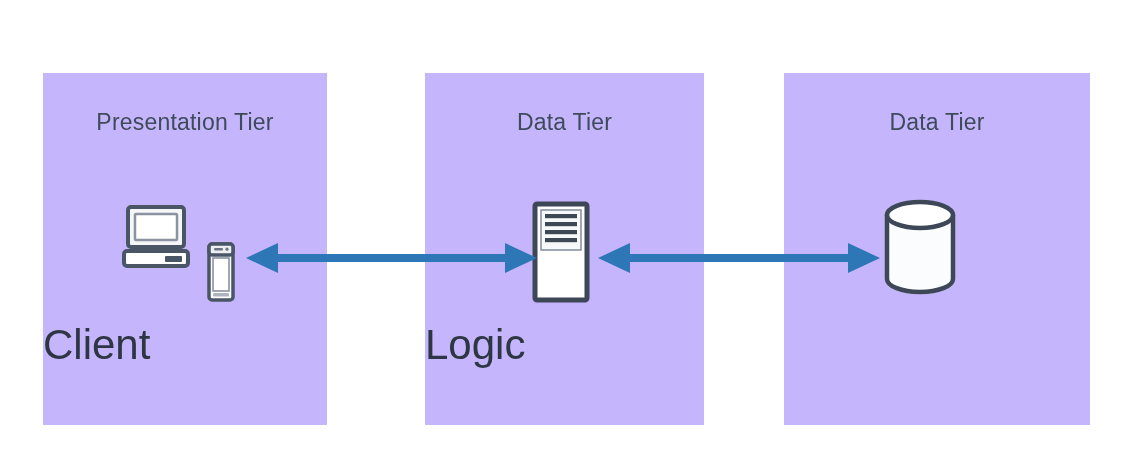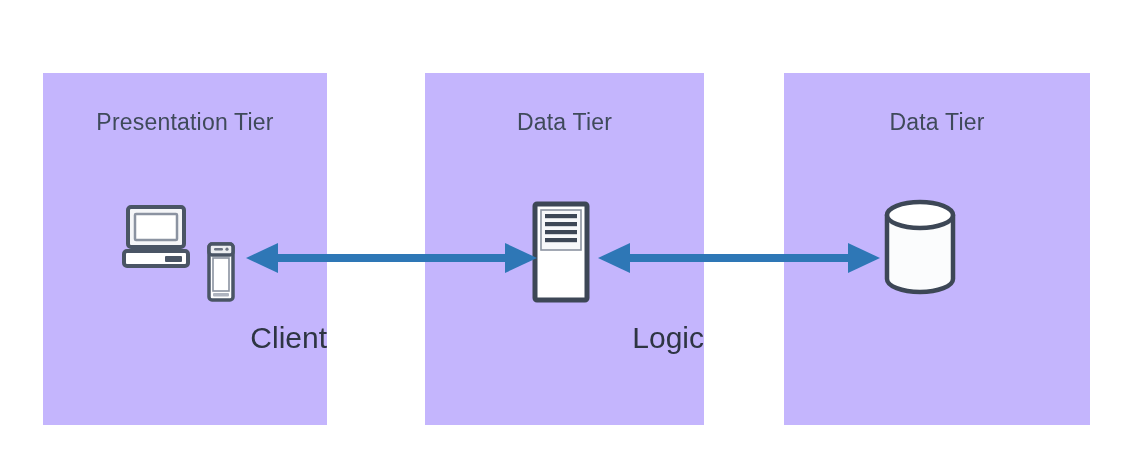--- a/index.html
+++ b/index.html
@@ -34,22 +34,22 @@
     text-align: center;
     font-size: 23px;
     color: #3f4a5a;
     letter-spacing: 0.2px;
     white-space: nowrap;
   }
   .node-label {
     position: absolute;
     width: 100%;
     top: 248px;
-    text-align: right;
-    font-size: 30px;
+    text-align: left;
+    font-size: 42px;
     color: #2e3543;
     white-space: nowrap;
   }
 
   .icon-wrap {
     position: absolute;
   }
 
   
   #connectors {

